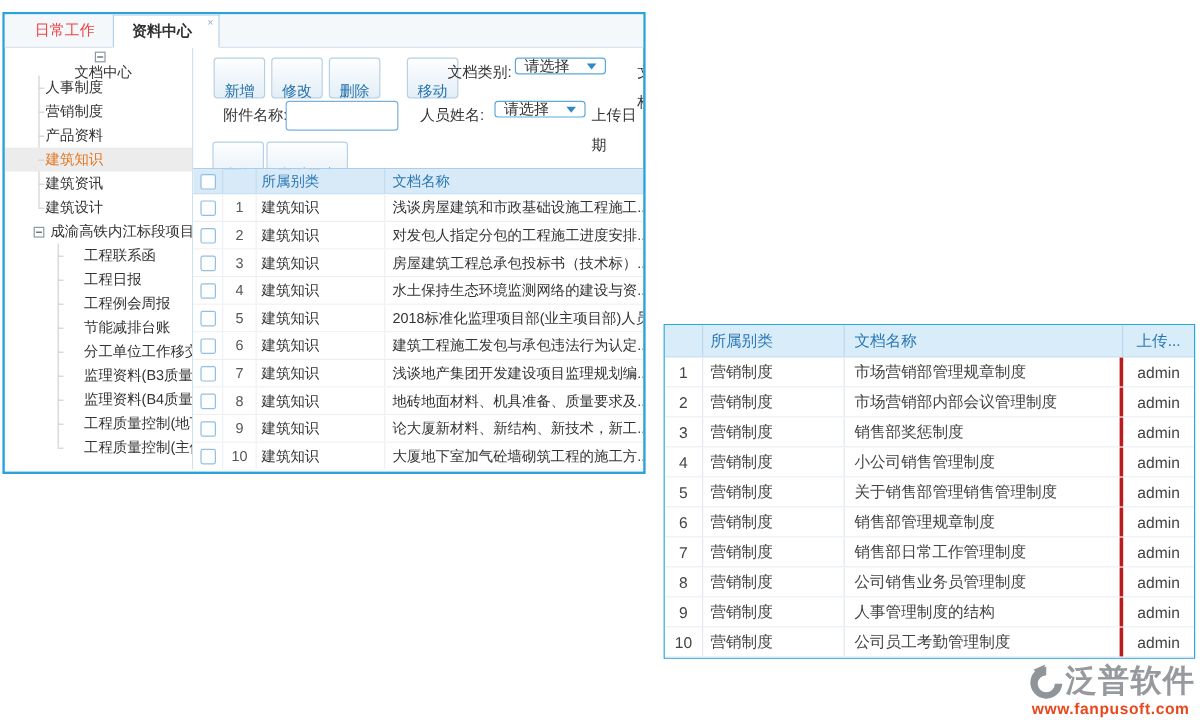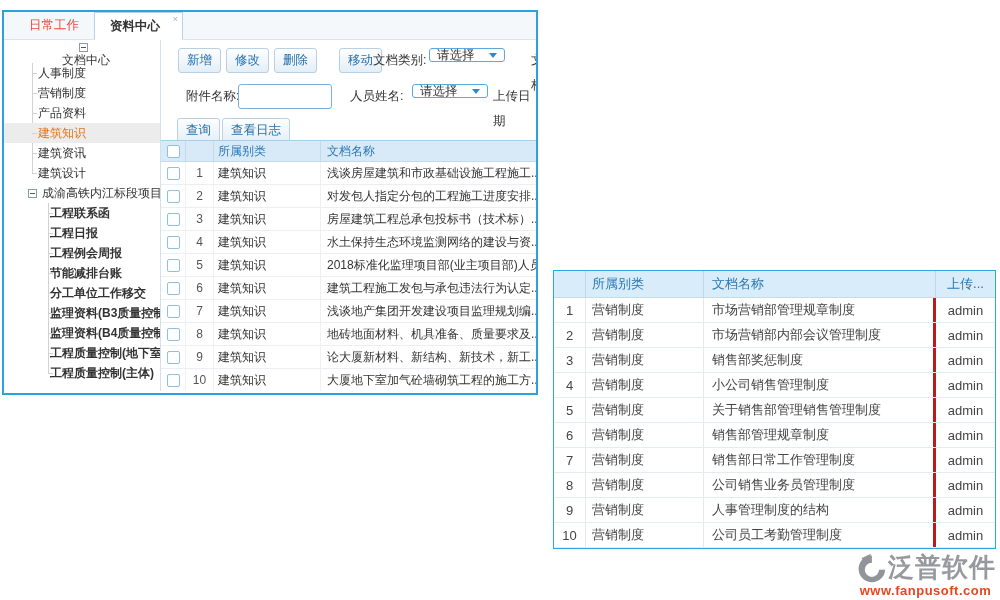--- a/index.html
+++ b/index.html
@@ -42,27 +42,27 @@
   .expander {
     width:9px; height:9px; border:1px solid #8a9aa8; background:#fff;
     position:relative; flex:none; margin-right:5px;
   }
   .expander::after { content:""; position:absolute; left:1px; right:1px; top:3px; height:1px; background:#555; }
   .tgroup { position:relative; }
   .tgroup.lv1::before { content:""; position:absolute; left:28px; top:0; bottom:10px; width:1px; background:#d2d2d2; }
   .tgroup.lv2::before { content:""; position:absolute; left:44px; top:0; bottom:10px; width:1px; background:#d2d2d2; }
   .lv1 .tnode { padding-left:34px; position:relative; }
   .lv1 .tnode::before { content:""; position:absolute; left:28px; top:10px; width:5px; height:1px; background:#d2d2d2; }
-  .lv2 .tnode { padding-left:46px; position:relative;font-weight:bold; }
+  .lv2 .tnode { padding-left:66px; position:relative; }
   .lv2 .tnode::before { content:""; position:absolute; left:44px; top:10px; width:5px; height:1px; background:#d2d2d2; }
   .tnode.selected { background:#ececec; color:#e5761e; }
   
   .main { position:relative; flex:1; overflow:hidden; font-size:12.5px; color:#333; }
   .btn {
-    position:absolute; height:25px; line-height:23px; padding:0 8px;
+    position:absolute; height:25px; line-height:23px; padding:16px 8px;
     background:linear-gradient(#fdfeff,#e4eef7); border:1px solid #b7d0e2;
     border-radius:3px; color:#2472ad; font-size:12.5px; cursor:pointer; text-align:center;
   }
   .flabel { position:absolute; line-height:25px; color:#333; }
   .select {
     position:absolute; width:76px; height:14px; border:1px solid #5da9dd; border-radius:3px;
     background:#fff; display:flex; align-items:center; justify-content:space-between;
     padding:0 7px; cursor:pointer;
   }
   .caret { width:0; height:0; border-left:4px solid transparent; border-right:4px solid transparent; border-top:5px solid #2f89c9; }

